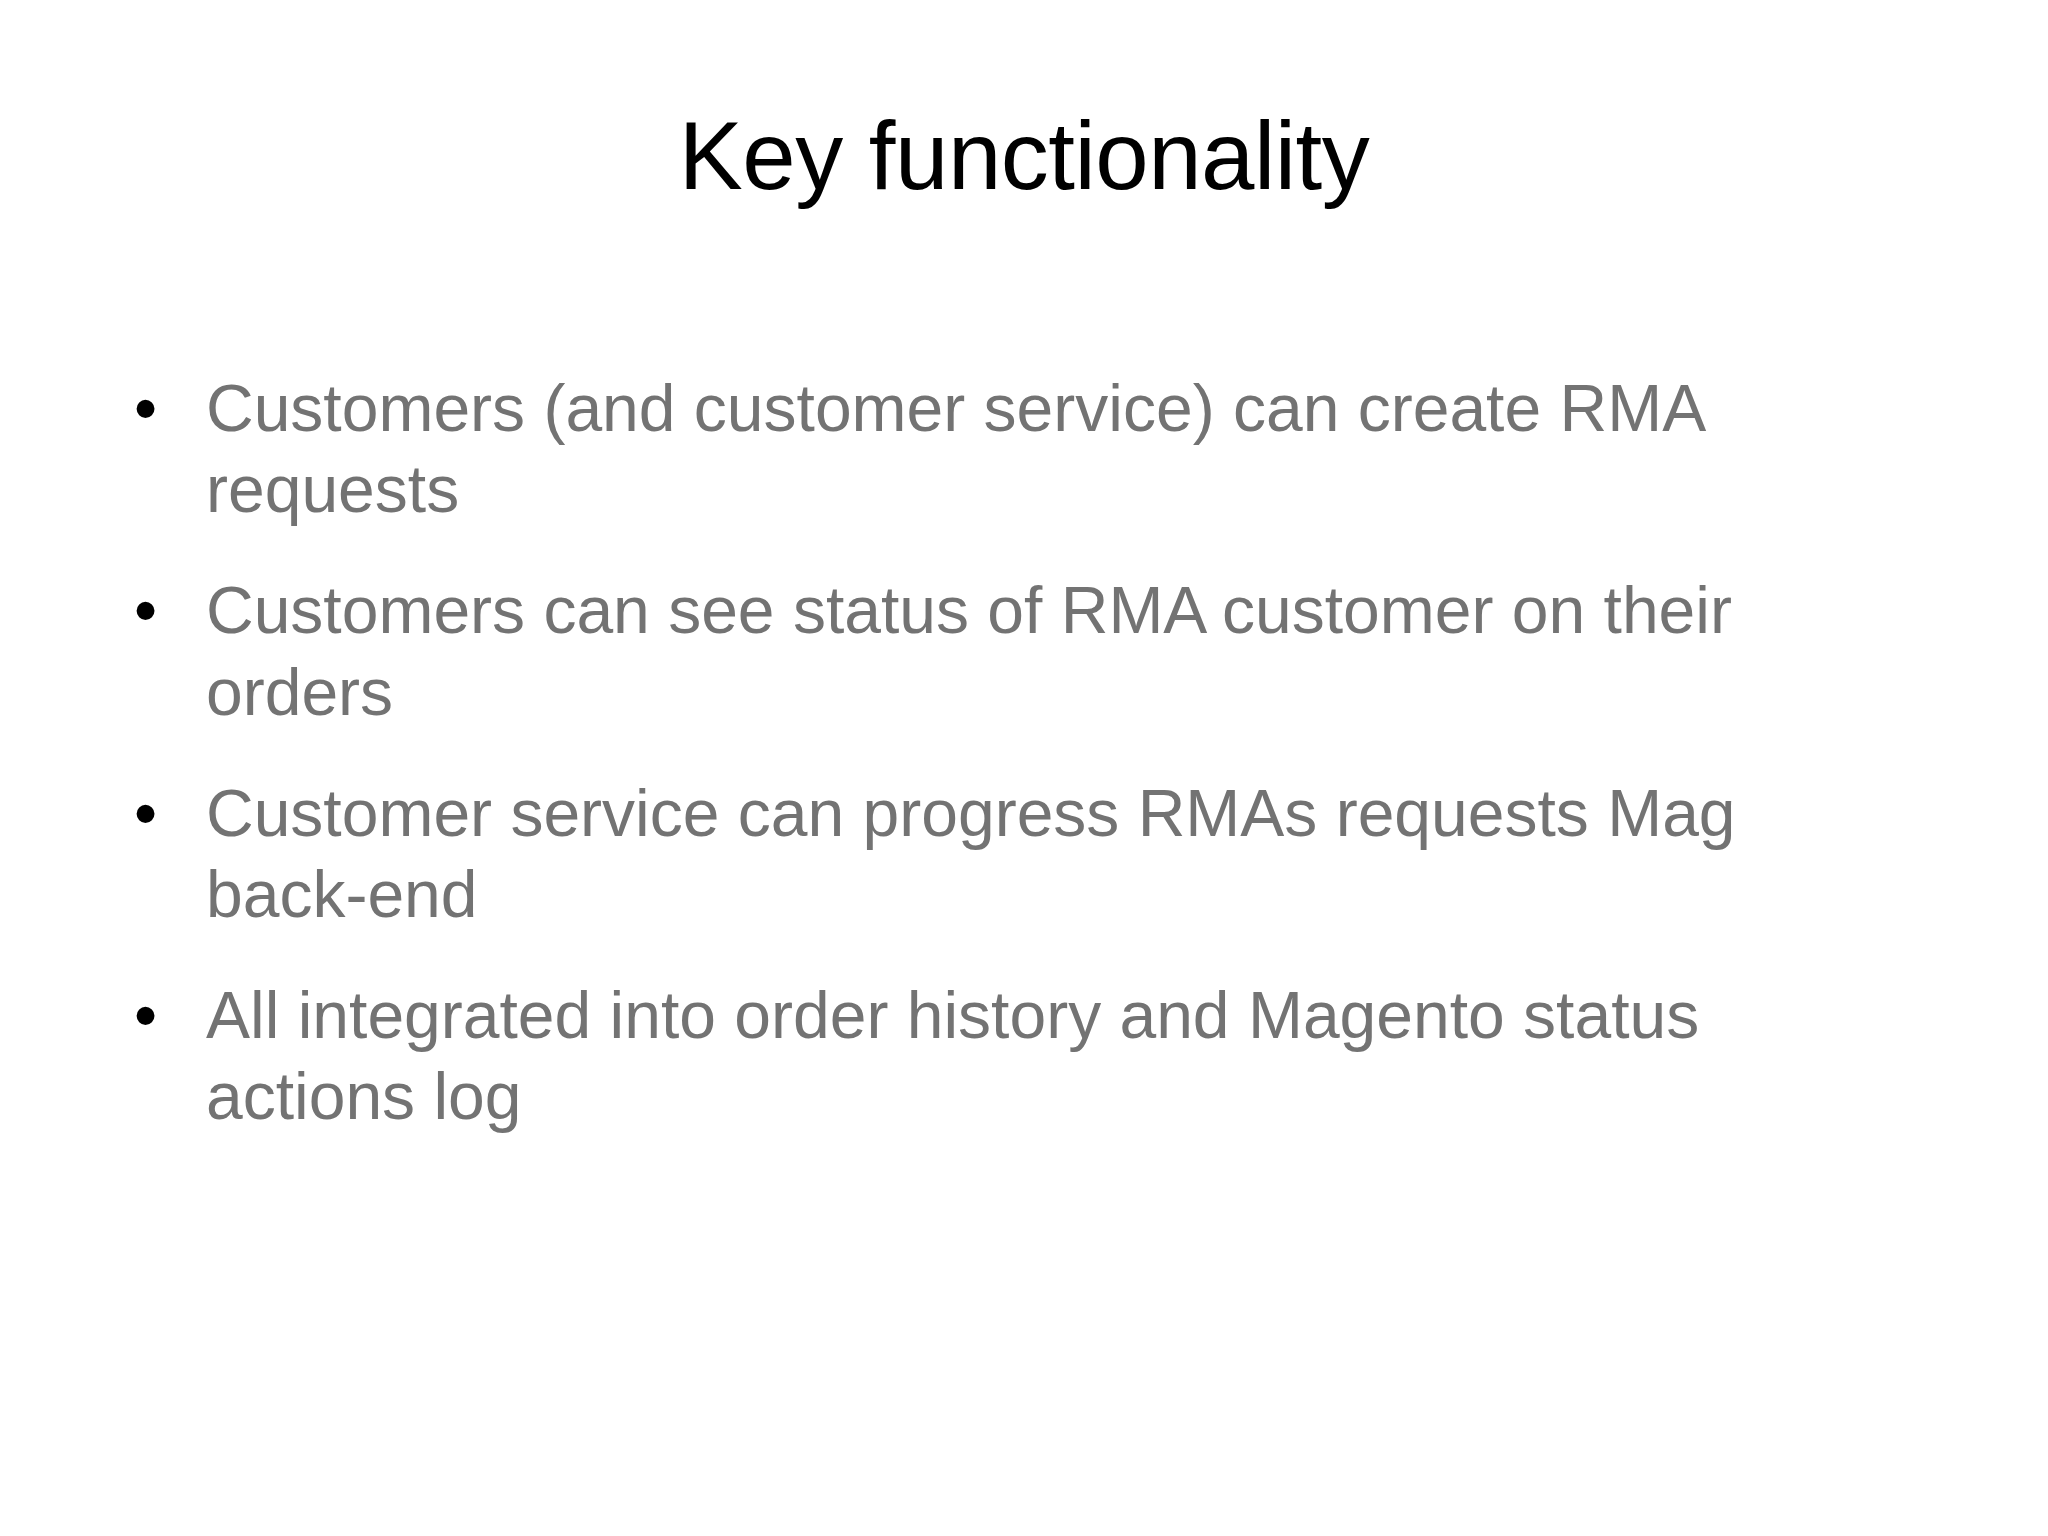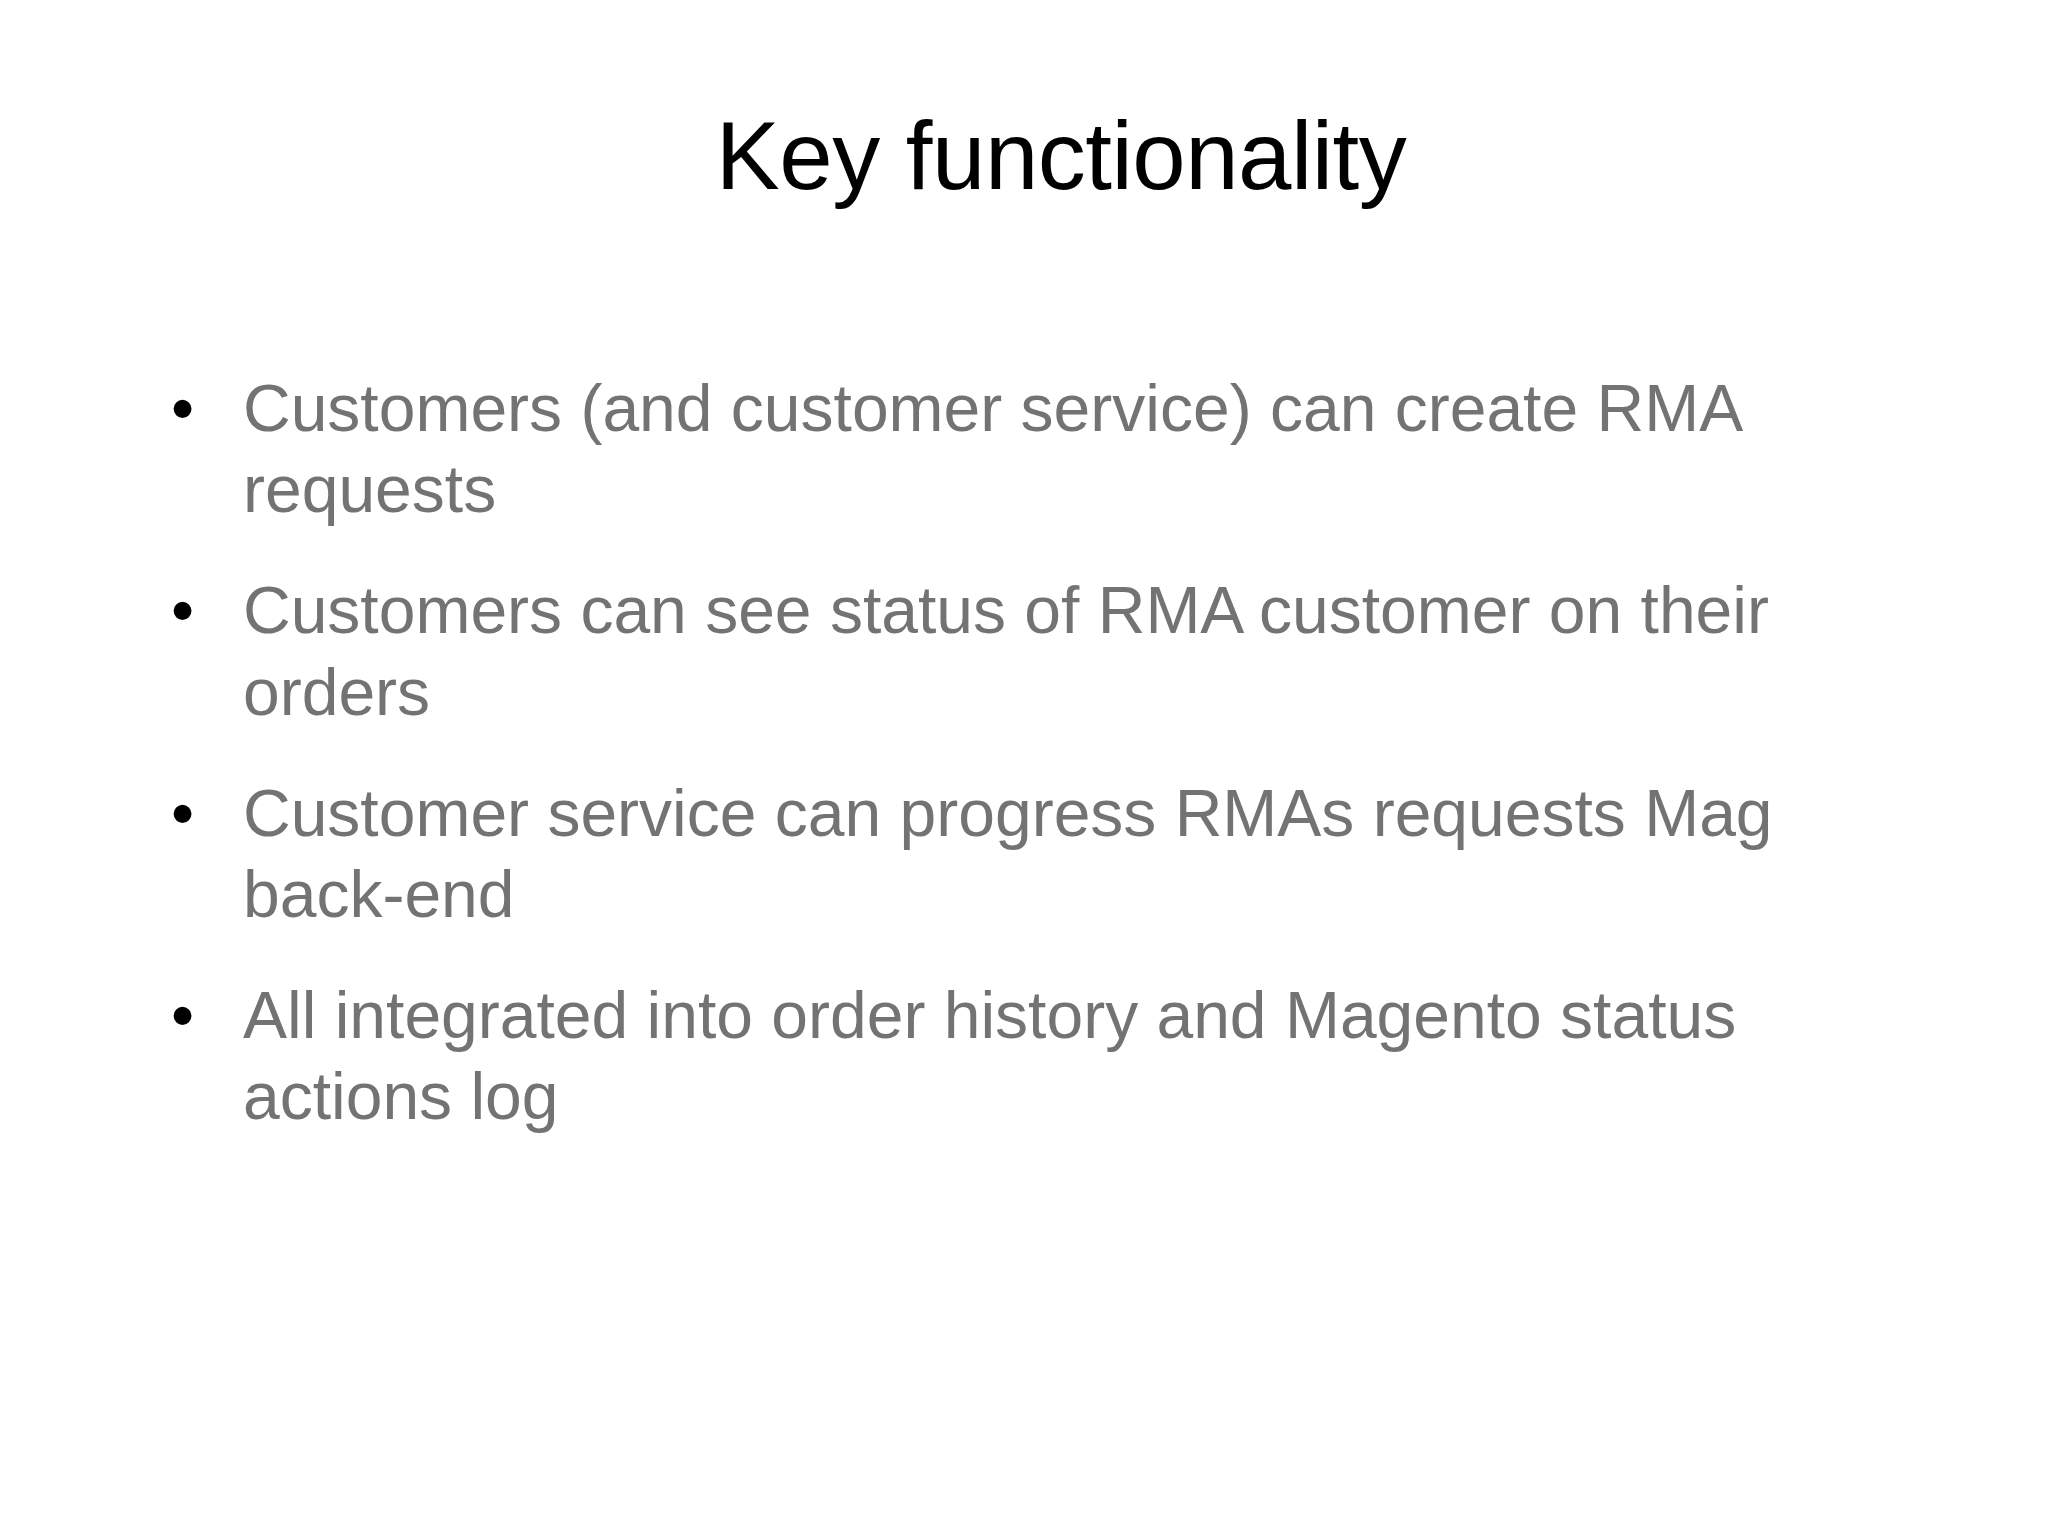--- a/index.html
+++ b/index.html
@@ -13,21 +13,20 @@
     font-family: "Liberation Sans", sans-serif;
   }
 
   .slide {
     position: relative;
     width: 1732px;
     height: 1536px;
     background: #ffffff;
     overflow: hidden;
     box-sizing: border-box;
-    margin-left: 37px;
   }
 
   
   .slide-title {
     position: absolute;
     left: 136px;
     top: 100px;
     width: 1776px;
     text-align: center;
     color: #000000;

